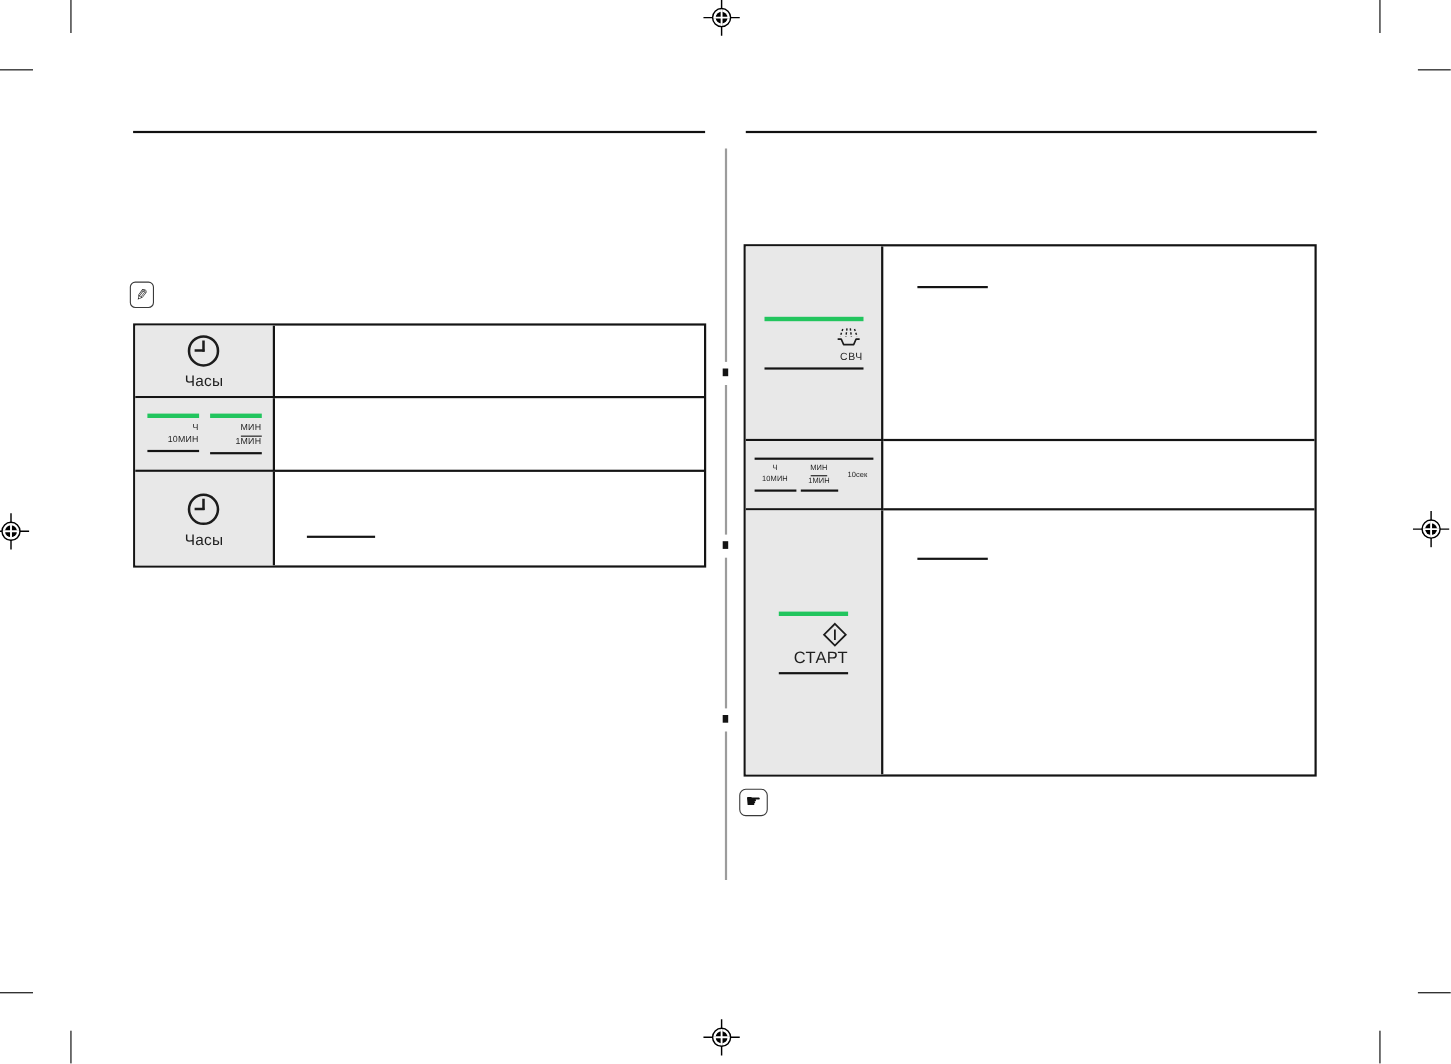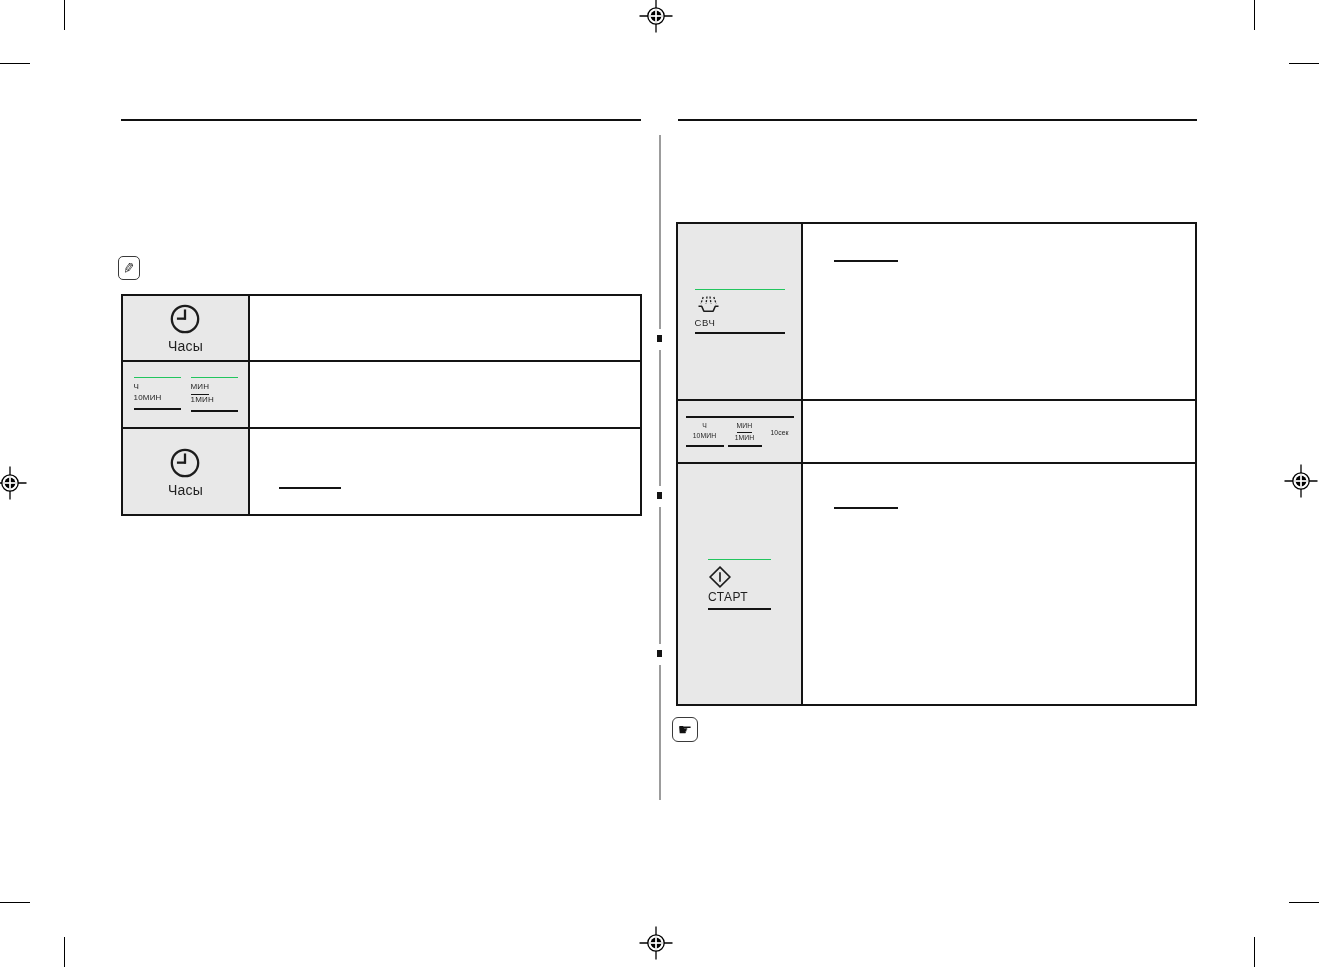--- a/index.html
+++ b/index.html
@@ -13,35 +13,35 @@
   .crop-h{position:absolute;height:1.4px;width:30px;background:#000;}
   
   .section-rule{position:absolute;height:2px;background:#111;}
   
   .ctl-table{position:absolute;display:grid;border:2px solid #141414;box-sizing:border-box;background:#fff;}
   .ctl-table .cell{position:relative;box-sizing:border-box;}
   .cell.gray{background:#e8e8e8;border-right:2px solid #141414;}
   .cell.rb{border-bottom:2px solid #141414;}
   .cell.center{display:flex;flex-direction:column;align-items:center;justify-content:center;}
   
-  .btnblock{display:flex;flex-direction:column;align-items:flex-start;border-top:1px solid #22c55e;border-bottom:2px solid #141414;}
+  .btnblock{display:flex;flex-direction:column;align-items:flex-end;border-top:4px solid #22c55e;border-bottom:2px solid #141414;}
   .btnblock .lbl{text-align:center;}
   .u{border-bottom:1.2px solid #141414;padding-bottom:1px;}
   .clockwrap{display:flex;flex-direction:column;align-items:center;}
   .clock-label{font-size:14px;margin-top:2px;letter-spacing:.2px;}
   .dualbtns{display:flex;gap:10px;align-items:flex-start;}
   .dual{width:47px;padding:4px 0;font-size:8px;line-height:1.35;letter-spacing:.2px;}
   .mini-row{width:108px;border-top:2px solid #141414;display:flex;justify-content:space-between;padding-top:3px;box-sizing:border-box;}
   .mini{display:flex;flex-direction:column;align-items:center;font-size:6.8px;line-height:1.4;letter-spacing:.1px;}
   .mini.bline{border-bottom:2px solid #141414;padding-bottom:3px;}
   .mini.solo{justify-content:center;padding-bottom:3px;}
   .mw-btn{width:90px;padding:5px 0 4px;}
   .mw-label{font-size:9.5px;margin-top:1px;letter-spacing:.6px;}
   .start-btn{width:63px;padding:5px 0 4px;}
-  .start-label{font-size:12px;margin-top:1px;letter-spacing:.4px;}
+  .start-label{font-size:15px;margin-top:1px;letter-spacing:.4px;}
   .blank-underline{position:absolute;height:2px;background:#141414;}
   
   .note-box{position:absolute;border:1.6px solid #3a3a3a;border-radius:5px;background:#fff;
     display:flex;align-items:center;justify-content:center;box-shadow:inset 0 0 0 1px #fff;}
   
   .divider-seg{position:absolute;width:2px;background:#9c9c9c;}
   .divider-mark{position:absolute;width:5px;height:7px;background:#141414;}
 </style>
 </head>
 <body>

